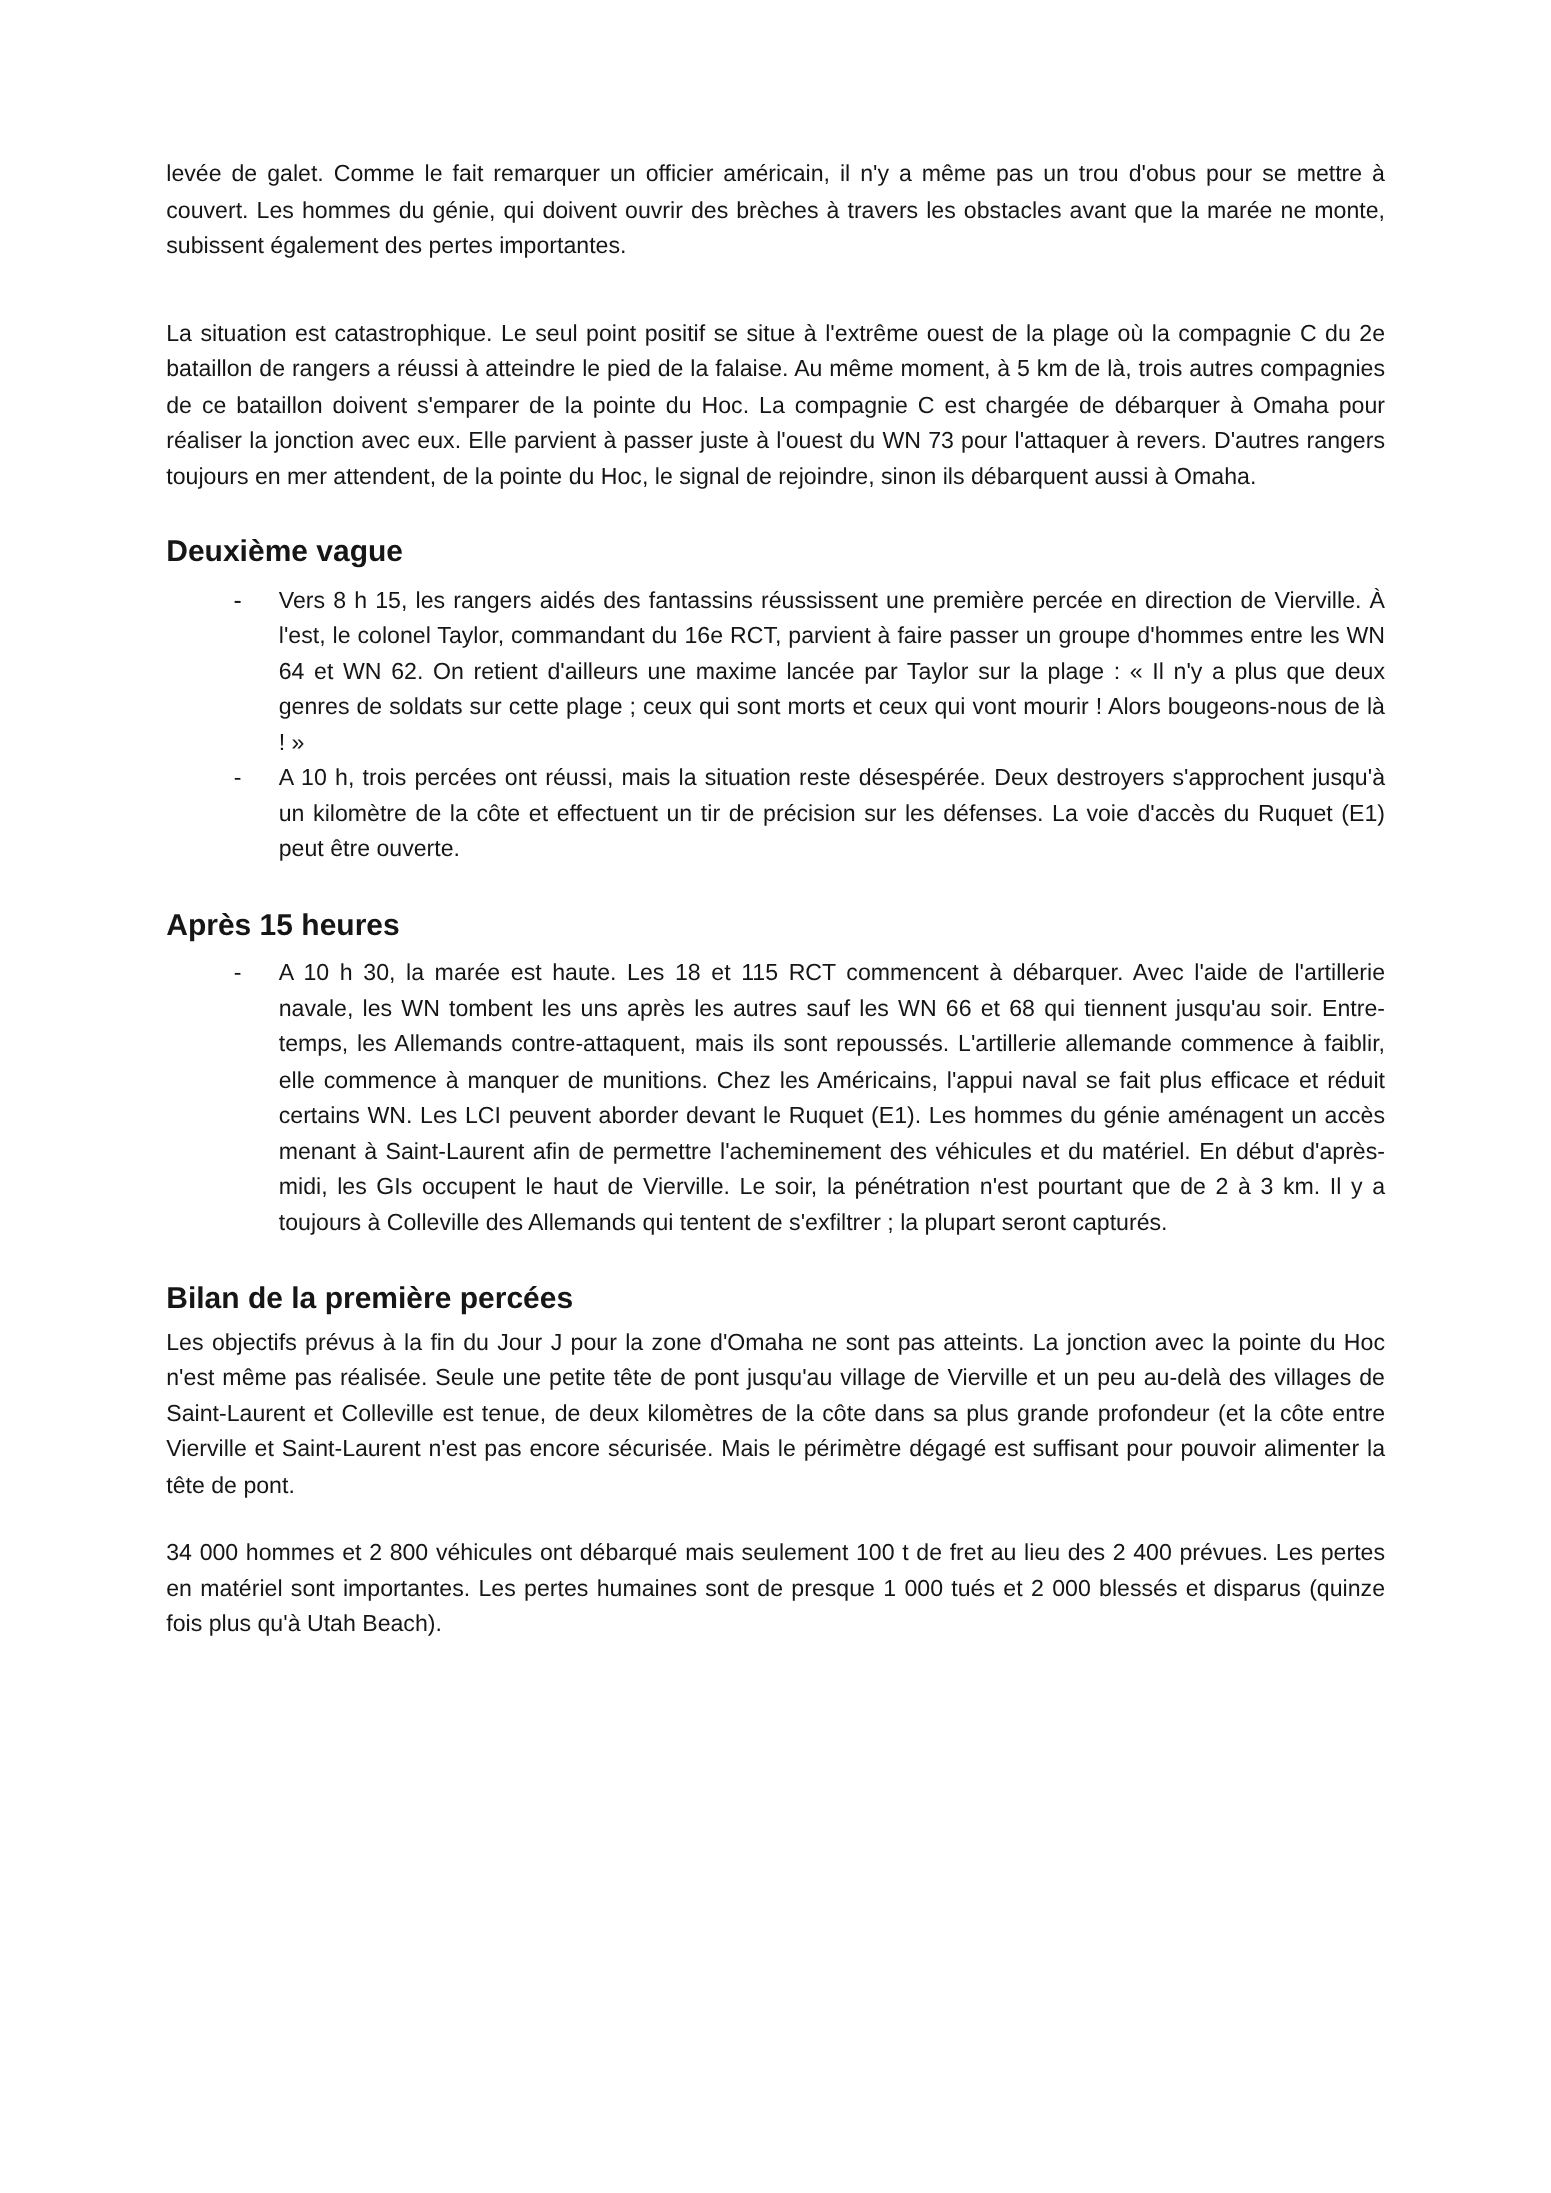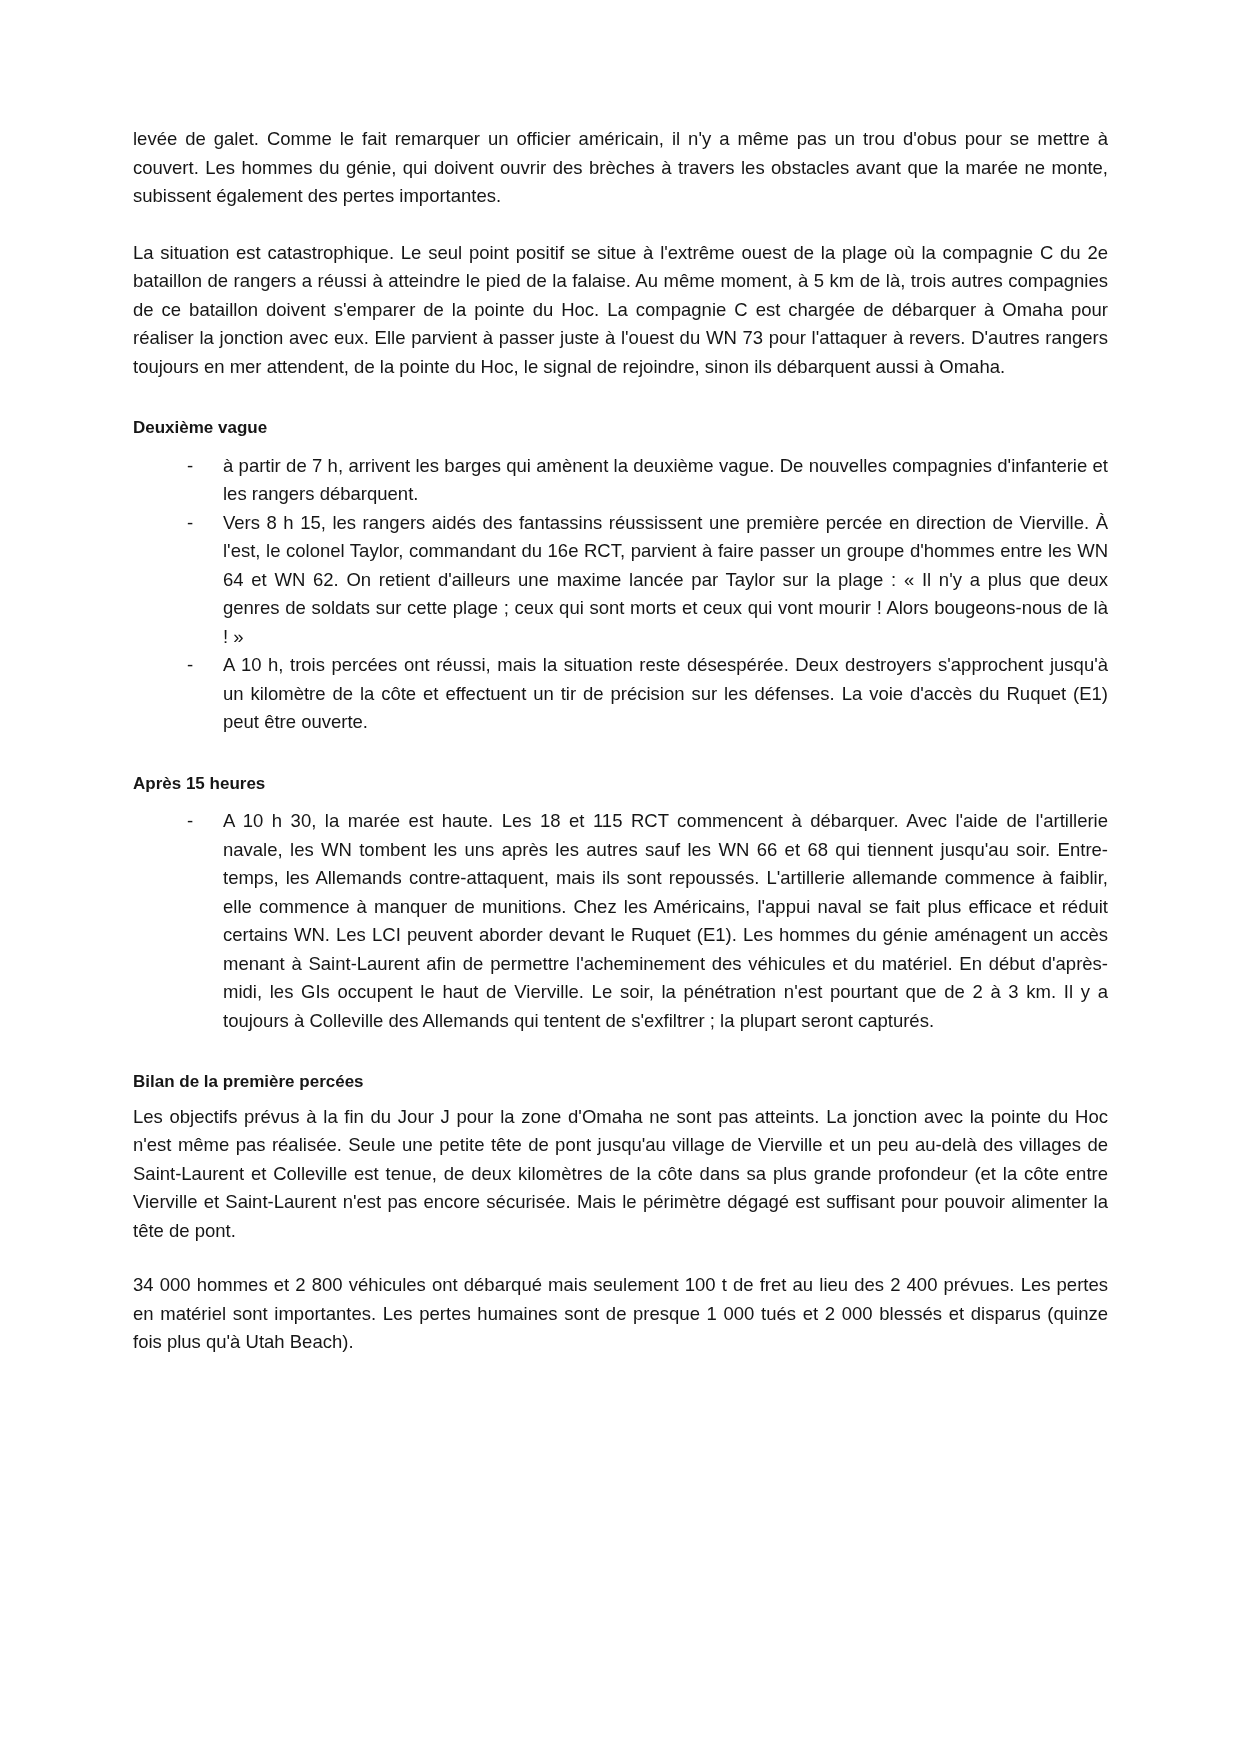--- a/index.html
+++ b/index.html
@@ -17,26 +17,26 @@
     padding: 125px 133px 60px 133px;
     font-family: "Liberation Sans", "DejaVu Sans", sans-serif;
     font-size: 18.5px;
     line-height: 28.5px;
     color: #161616;
   }
   .para {
     margin: 0;
     text-align: justify;
   }
-  .gap-lg { margin-top: 28px; }
+  .gap-lg { margin-top: 42px; }
   .gap-xl { margin-top: 72px; }
   .gap-md { margin-top: 26px; }
   .heading {
     margin: 33px 0 9px 0;
-    font-size: 17px;
+    font-size: 24px;
     font-weight: 700;
     text-align: left;
   }
   .heading.tight { margin-bottom: 6px; }
   .bullets {
     list-style: none;
     margin: 0;
     padding: 0;
   }
   .bullet {
@@ -58,21 +58,20 @@
 
   <p class="para">levée de galet. Comme le fait remarquer un officier américain, il n'y a même pas un trou d'obus pour se mettre à couvert. Les hommes du génie, qui doivent ouvrir des brèches à travers les obstacles avant que la marée ne monte, subissent également des pertes importantes.</p>
 
   <p class="para gap-lg">La situation est catastrophique. Le seul point positif se situe à l'extrême ouest de la plage où la compagnie C du 2e bataillon de rangers a réussi à atteindre le pied de la falaise. Au même moment, à 5 km de là, trois autres compagnies de ce bataillon doivent s'emparer de la pointe du Hoc. La compagnie C est chargée de débarquer à Omaha pour réaliser la jonction avec eux. Elle parvient à passer juste à l'ouest du WN 73 pour l'attaquer à revers. D'autres rangers toujours en mer attendent, de la pointe du Hoc, le signal de rejoindre, sinon ils débarquent aussi à Omaha.</p>
 
   <h2 class="heading">Deuxième vague</h2>
 
   <ul class="bullets">
     <li class="bullet">
       <span class="dash">-</span>
-      <span>à partir de 7 h, arrivent les barges qui amènent la deuxième vague. De nouvelles compagnies d'infanterie et les rangers débarquent.</span>
     </li>
     <li class="bullet">
       <span class="dash">-</span>
       <span>Vers 8 h 15, les rangers aidés des fantassins réussissent une première percée en direction de Vierville. À l'est, le colonel Taylor, commandant du 16e RCT, parvient à faire passer un groupe d'hommes entre les WN 64 et WN 62. On retient d'ailleurs une maxime lancée par Taylor sur la plage : « Il n'y a plus que deux genres de soldats sur cette plage ; ceux qui sont morts et ceux qui vont mourir ! Alors bougeons-nous de là ! »</span>
     </li>
     <li class="bullet">
       <span class="dash">-</span>
       <span>A 10 h, trois percées ont réussi, mais la situation reste désespérée. Deux destroyers s'approchent jusqu'à un kilomètre de la côte et effectuent un tir de précision sur les défenses. La voie d'accès du Ruquet (E1) peut être ouverte.</span>
     </li>
   </ul>

